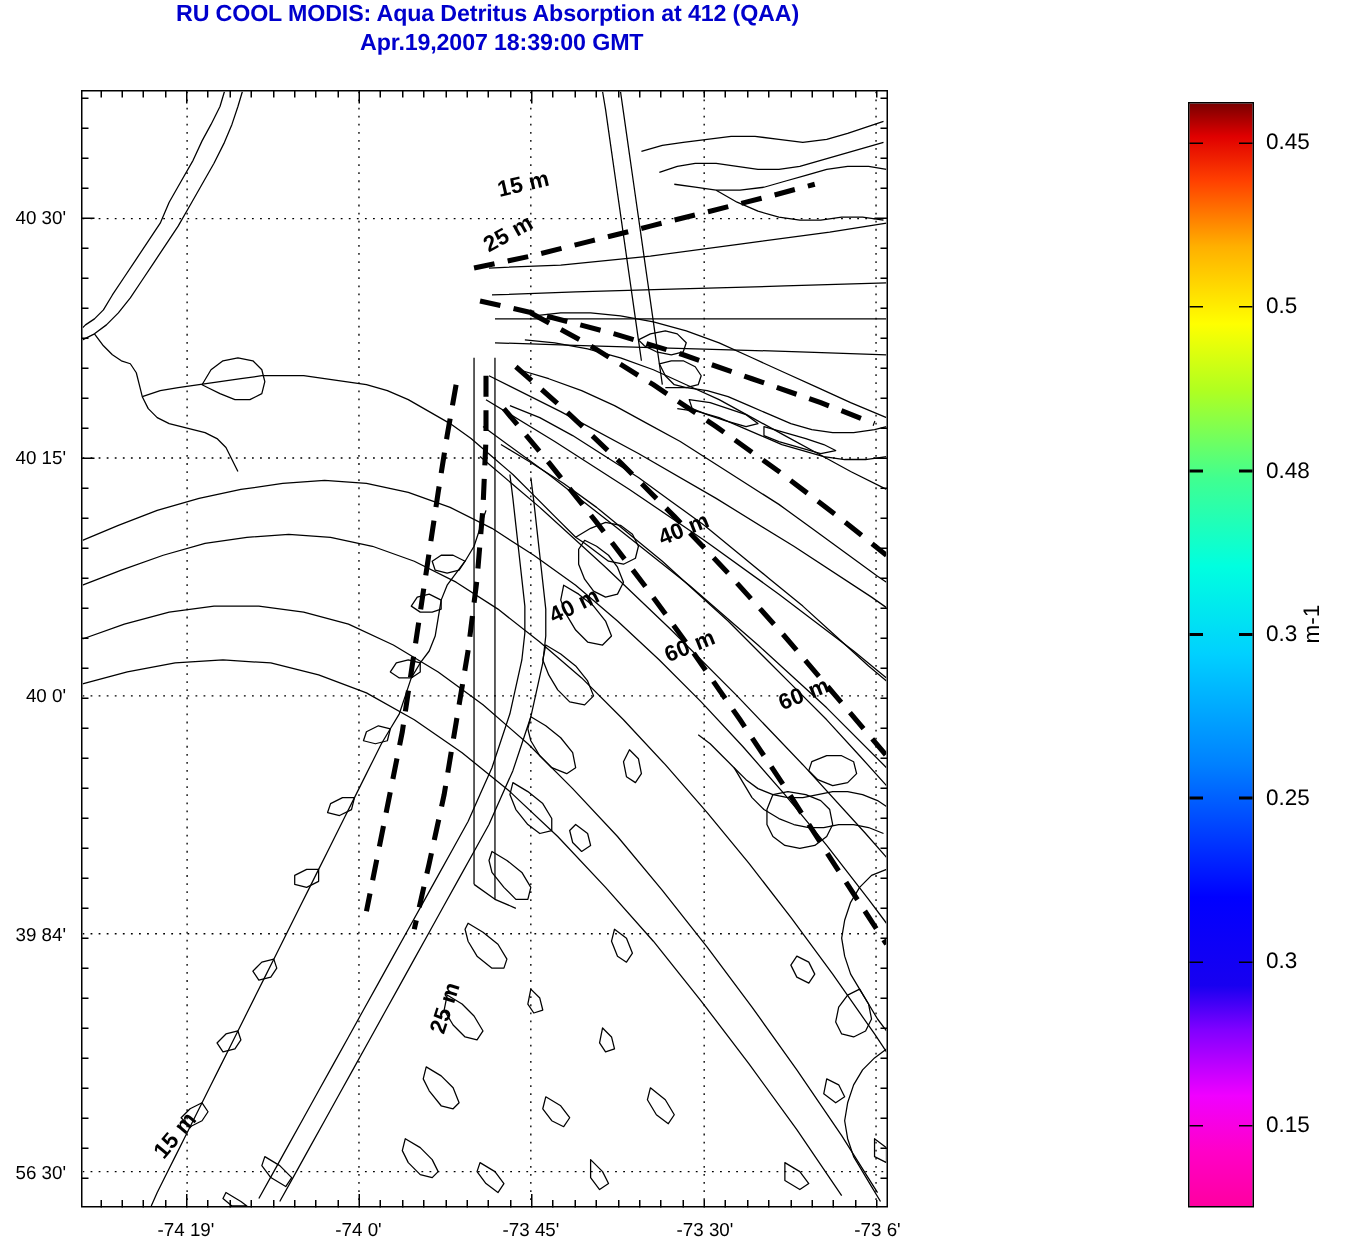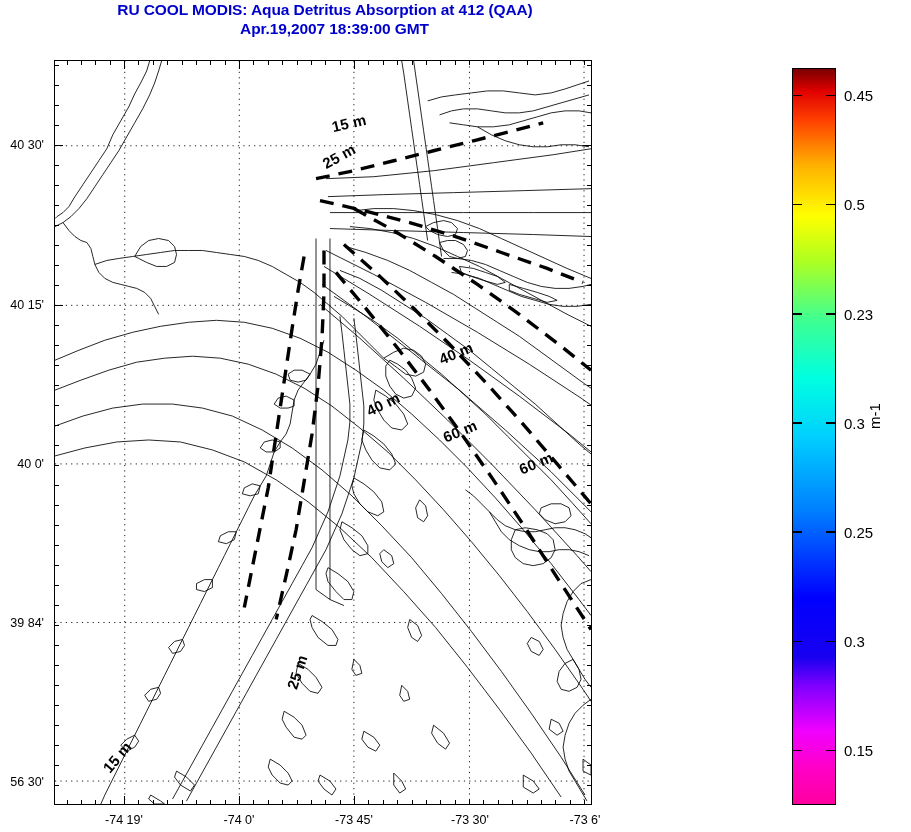--- a/index.html
+++ b/index.html
@@ -474,19 +474,19 @@
     <div style="position: absolute; left: 793px; top: 531.337px; width: 9px; height: 1.6px; background: rgb(0, 0, 0);"></div>
     <div style="position: absolute; left: 826px; top: 531.337px; width: 9px; height: 1.6px; background: rgb(0, 0, 0);"></div>
     <div style="position: absolute; left: 793px; top: 640.522px; width: 9px; height: 1.6px; background: rgb(0, 0, 0);"></div>
     <div style="position: absolute; left: 826px; top: 640.522px; width: 9px; height: 1.6px; background: rgb(0, 0, 0);"></div>
     <div style="position: absolute; left: 793px; top: 749.707px; width: 9px; height: 1.6px; background: rgb(0, 0, 0);"></div>
     <div style="position: absolute; left: 826px; top: 749.707px; width: 9px; height: 1.6px; background: rgb(0, 0, 0);"></div>
   </div>
 <div id="cb-label-layer">
     <div class="cblab" style="left: 844px; top: 95.2963px;">0.45</div>
     <div class="cblab" style="left: 844px; top: 204.481px;">0.5</div>
-    <div class="cblab" style="left: 844px; top: 313.667px;">0.23</div>
+    <div class="cblab" style="left: 844px; top: 313.667px;">0.48</div>
     <div class="cblab" style="left: 844px; top: 422.852px;">0.3</div>
     <div class="cblab" style="left: 844px; top: 532.037px;">0.25</div>
     <div class="cblab" style="left: 844px; top: 641.222px;">0.3</div>
     <div class="cblab" style="left: 844px; top: 750.407px;">0.15</div>
   </div>
 <div id="cb-unit">m-1</div>
 
 </body></html>

